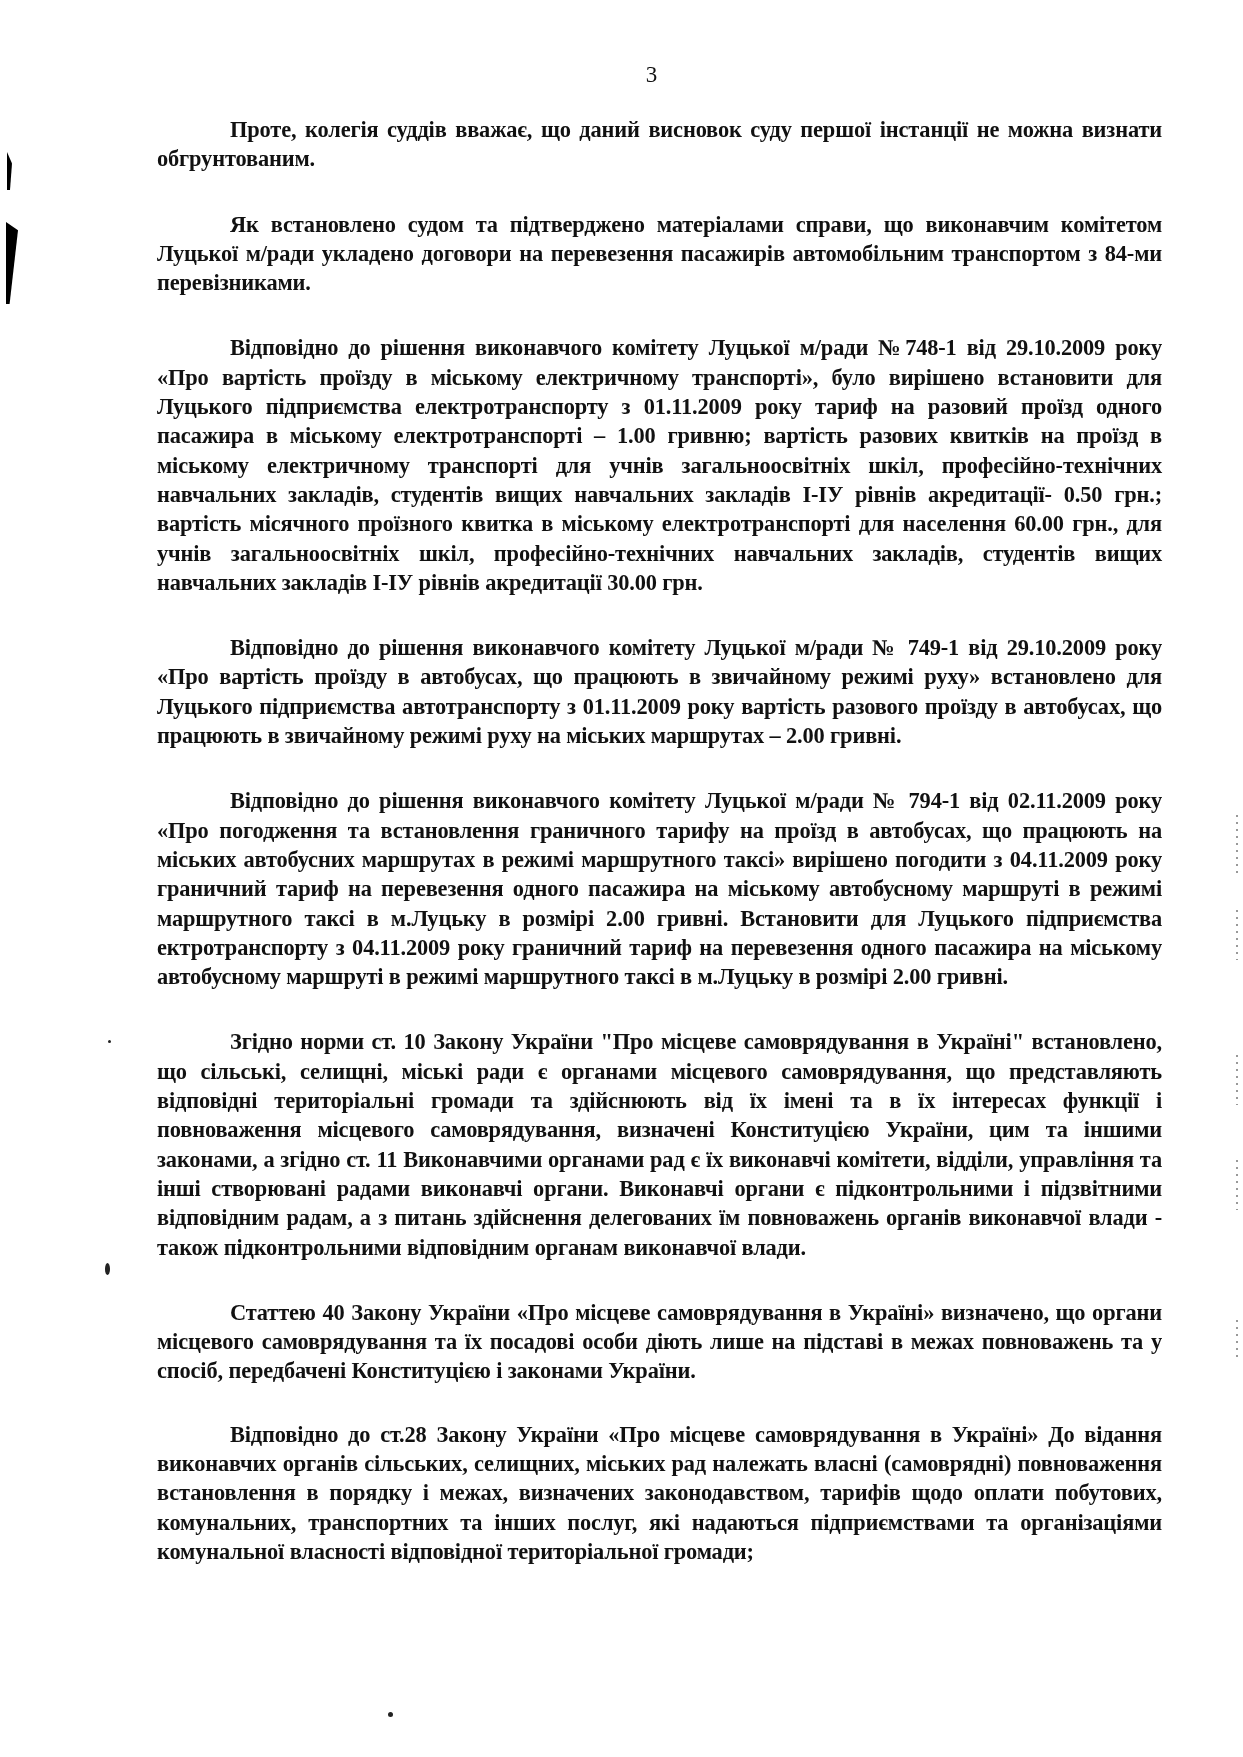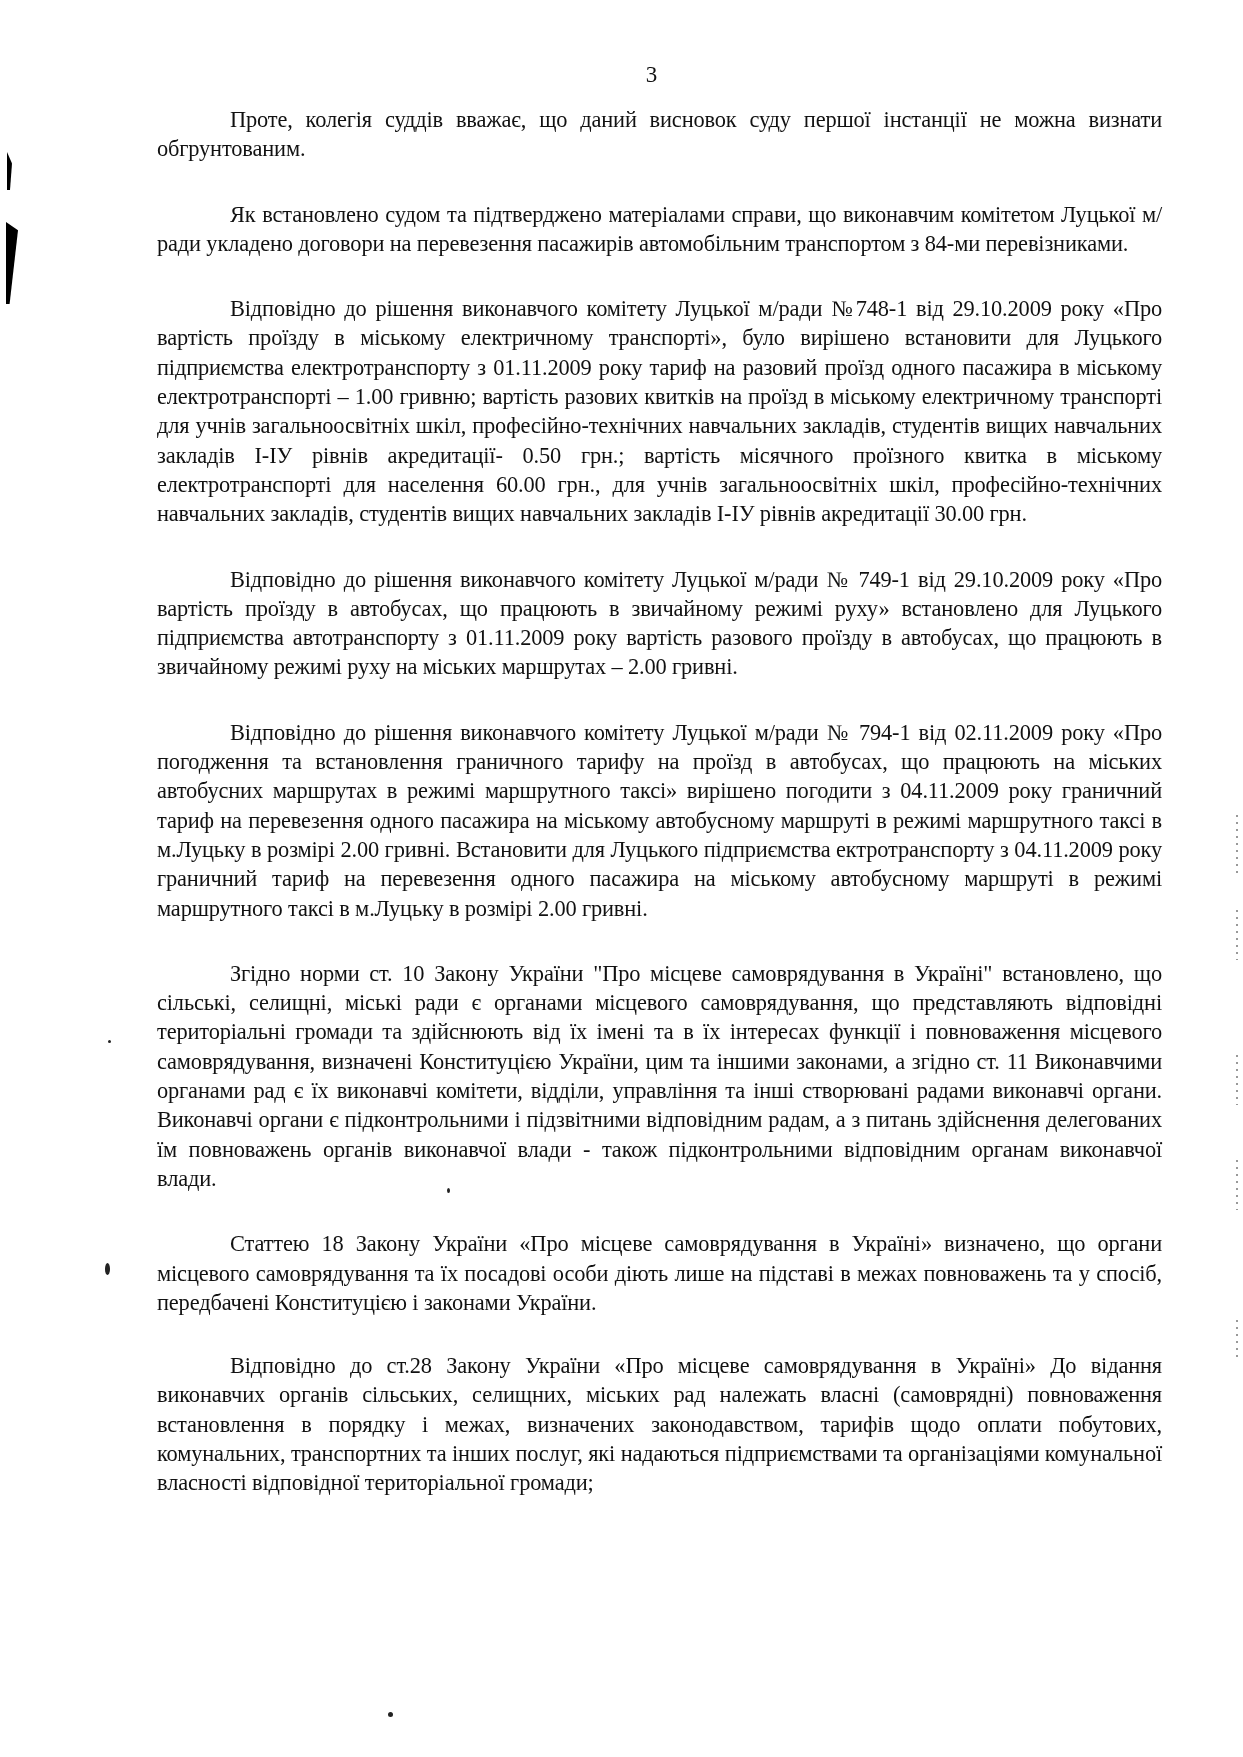--- a/index.html
+++ b/index.html
@@ -21,22 +21,23 @@
       left: 0;
       width: 1243px;
       text-align: center;
       font-size: 23px;
       padding-left: 60px;
       box-sizing: border-box;
     }
     .content {
       position: absolute;
       left: 157px;
-      top: 105px;
+      top: 115px;
       width: 1005px;
+      font-weight: bold;
     }
     .para {
       font-size: 22.4px;
       line-height: 29.3px;
       text-align: justify;
       text-indent: 73px;
       margin: 0;
       letter-spacing: -0.15px;
     }
     .gap { height: 36px; }
@@ -79,16 +80,16 @@
   <p class="para">Як встановлено судом та підтверджено матеріалами справи, що виконавчим комітетом Луцької м/ради укладено договори на перевезення пасажирів автомобільним транспортом з 84-ми перевізниками.</p>
   <div class="gap"></div>
   <p class="para">Відповідно до рішення виконавчого комітету Луцької м/ради №748-1 від 29.10.2009 року «Про вартість проїзду в міському електричному транспорті», було вирішено встановити для Луцького підприємства електротранспорту з 01.11.2009 року тариф на разовий проїзд одного пасажира в міському електротранспорті – 1.00 гривню; вартість разових квитків на проїзд в міському електричному транспорті для учнів загальноосвітніх шкіл, професійно-технічних навчальних закладів, студентів вищих навчальних закладів І-ІУ рівнів акредитації- 0.50 грн.; вартість місячного проїзного квитка в міському електротранспорті для населення 60.00 грн., для учнів загальноосвітніх шкіл, професійно-технічних навчальних закладів, студентів вищих навчальних закладів І-ІУ рівнів акредитації 30.00 грн.</p>
   <div class="gap"></div>
   <p class="para">Відповідно до рішення виконавчого комітету Луцької м/ради № 749-1 від 29.10.2009 року «Про вартість проїзду в автобусах, що працюють в звичайному режимі руху» встановлено для Луцького підприємства автотранспорту з 01.11.2009 року вартість разового проїзду в автобусах, що працюють в звичайному режимі руху на міських маршрутах – 2.00 гривні.</p>
   <div class="gap"></div>
   <p class="para">Відповідно до рішення виконавчого комітету Луцької м/ради № 794-1 від 02.11.2009 року «Про погодження та встановлення граничного тарифу на проїзд в автобусах, що працюють на міських автобусних маршрутах в режимі маршрутного таксі» вирішено погодити з 04.11.2009 року граничний тариф на перевезення одного пасажира на міському автобусному маршруті в режимі маршрутного таксі в м.Луцьку в розмірі 2.00 гривні. Встановити для Луцького підприємства ектротранспорту з 04.11.2009 року граничний тариф на перевезення одного пасажира на міському автобусному маршруті в режимі маршрутного таксі в м.Луцьку в розмірі 2.00 гривні.</p>
   <div class="gap"></div>
   <p class="para">Згідно норми ст. 10 Закону України "Про місцеве самоврядування в Україні" встановлено, що сільські, селищні, міські ради є органами місцевого самоврядування, що представляють відповідні територіальні громади та здійснюють від їх імені та в їх інтересах функції і повноваження місцевого самоврядування, визначені Конституцією України, цим та іншими законами, а згідно ст. 11 Виконавчими органами рад є їх виконавчі комітети, відділи, управління та інші створювані радами виконавчі органи. Виконавчі органи є підконтрольними і підзвітними відповідним радам, а з питань здійснення делегованих їм повноважень органів виконавчої влади - також підконтрольними відповідним органам виконавчої влади.</p>
   <div class="gap"></div>
-  <p class="para">Статтею 18 Закону України «Про місцеве самоврядування в Україні» визначено, що органи місцевого самоврядування та їх посадові особи діють лише на підставі в межах повноважень та у спосіб, передбачені Конституцією і законами України.</p>
+  <p class="para">Статтею 40 Закону України «Про місцеве самоврядування в Україні» визначено, що органи місцевого самоврядування та їх посадові особи діють лише на підставі в межах повноважень та у спосіб, передбачені Конституцією і законами України.</p>
   <div class="gap-sm"></div>
   <p class="para">Відповідно до ст.28 Закону України «Про місцеве самоврядування в Україні» До відання виконавчих органів сільських, селищних, міських рад належать власні (самоврядні) повноваження встановлення в порядку і межах, визначених законодавством, тарифів щодо оплати побутових, комунальних, транспортних та інших послуг, які надаються підприємствами та організаціями комунальної власності відповідної територіальної громади;</p>
 </div>
 
 </body></html>

